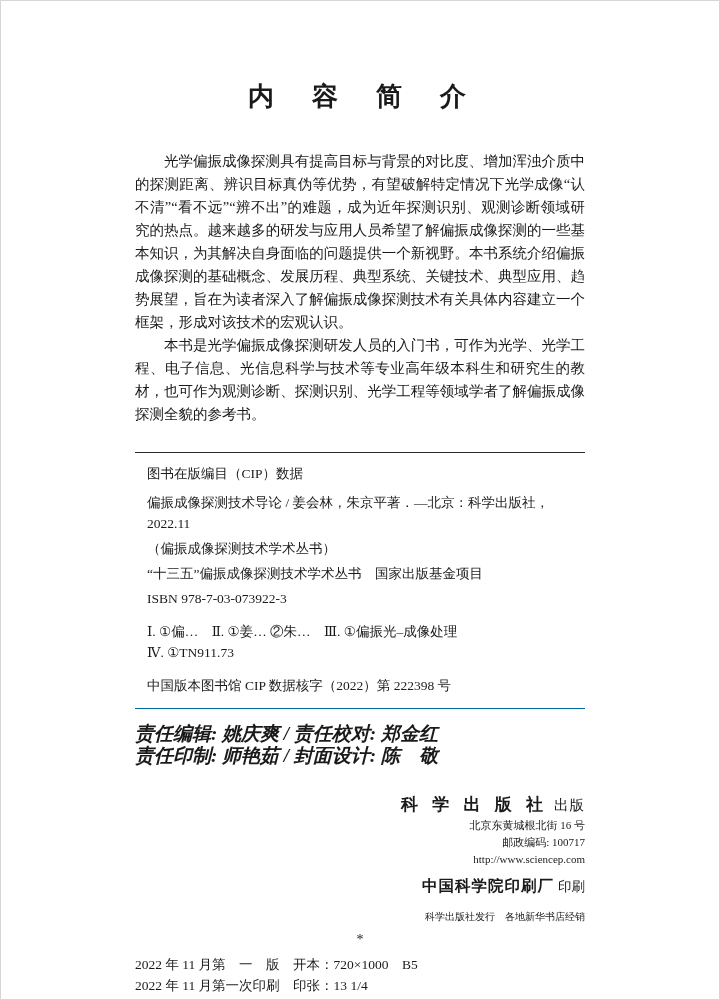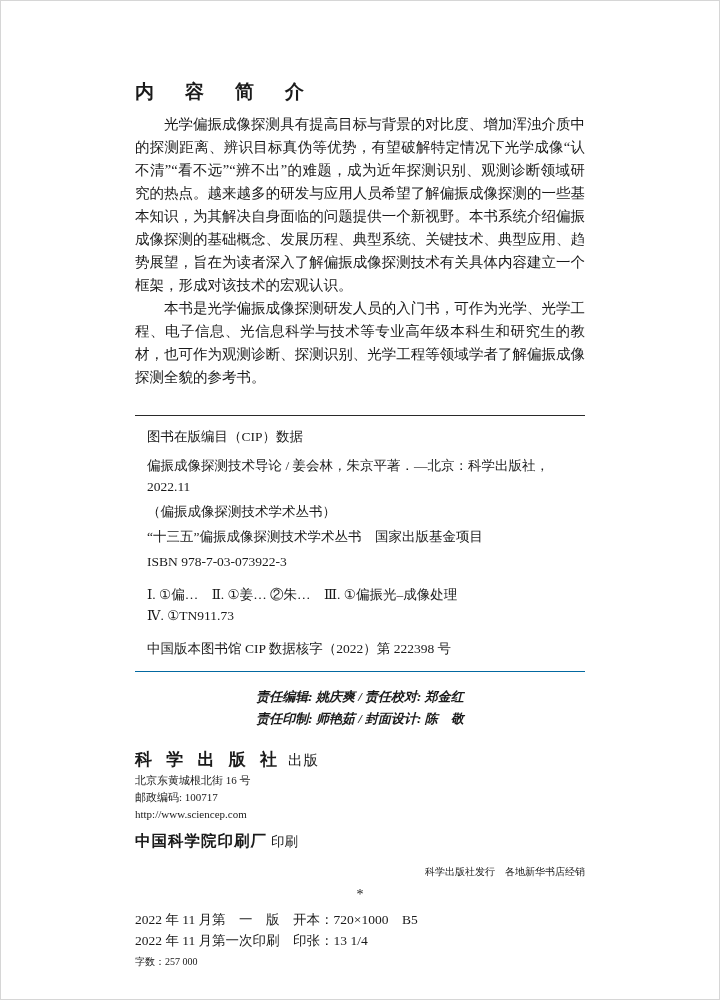--- a/index.html
+++ b/index.html
@@ -12,25 +12,25 @@
     position: relative;
     width: 720px;
     height: 1000px;
     margin: 0 auto;
     background: #ffffff;
     border: 1px solid #d6d6d6;
     padding: 78px 134px 0 134px;
     overflow: hidden;
   }
   .doc-title {
-    text-align: left;
-    font-size: 19px;
+    text-align: center;
+    font-size: 26px;
     font-weight: bold;
     letter-spacing: 6px;
-    margin-bottom: 8px;
+    margin-bottom: 36px;
   }
   .intro p {
     font-size: 14.5px;
     line-height: 23px;
     text-align: justify;
     text-indent: 2em;
   }
   .cip-section {
     margin-top: 26px;
     border-top: 1px solid #2a2a2a;
@@ -44,27 +44,27 @@
   }
   .cip-header { margin-bottom: 8px; }
   .cip-book { margin-bottom: 4px; }
   .cip-series { margin-bottom: 4px; }
   .cip-project { margin-bottom: 4px; }
   .cip-isbn { margin-bottom: 12px; }
   .cip-class { line-height: 22px; }
   .cip-record { margin-top: 12px; }
   .credits {
     margin-top: 14px;
-    text-align: center;
+    text-align: left;
     font-style: italic;
     font-weight: 600;
-    font-size: 13px;
+    font-size: 19px;
     line-height: 22px;
   }
-  .publisher-block { margin-top: 18px; text-align: left; }
+  .publisher-block { margin-top: 26px; text-align: right; }
   .publisher-name {
     font-size: 17px;
     font-weight: 700;
     letter-spacing: 5px;
   }
   .publisher-suffix { font-size: 14.5px; letter-spacing: 1px; padding-left: 6px; }
   .pub-small {
     font-size: 11px;
     line-height: 15px;
     margin-top: 2px;

